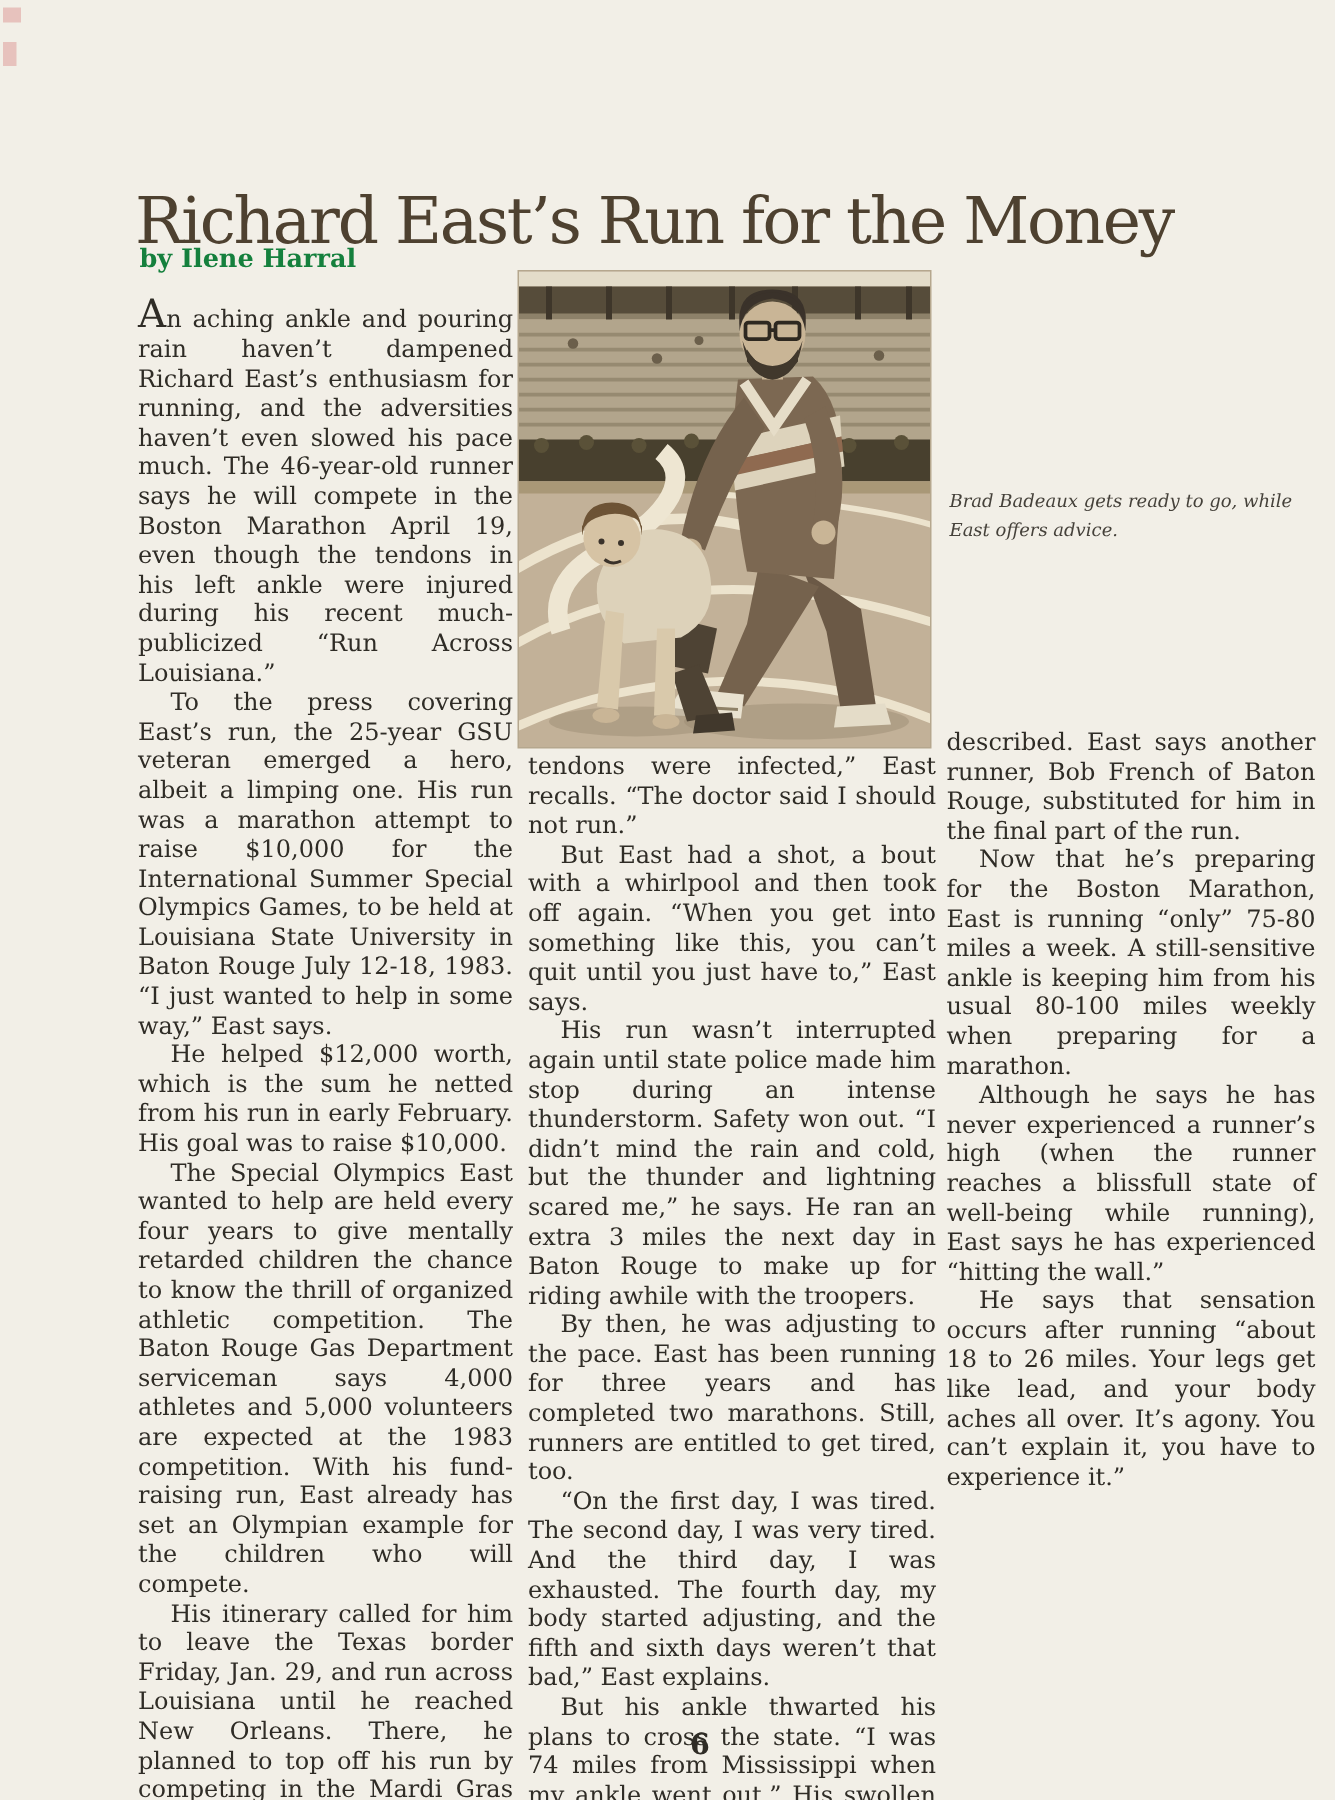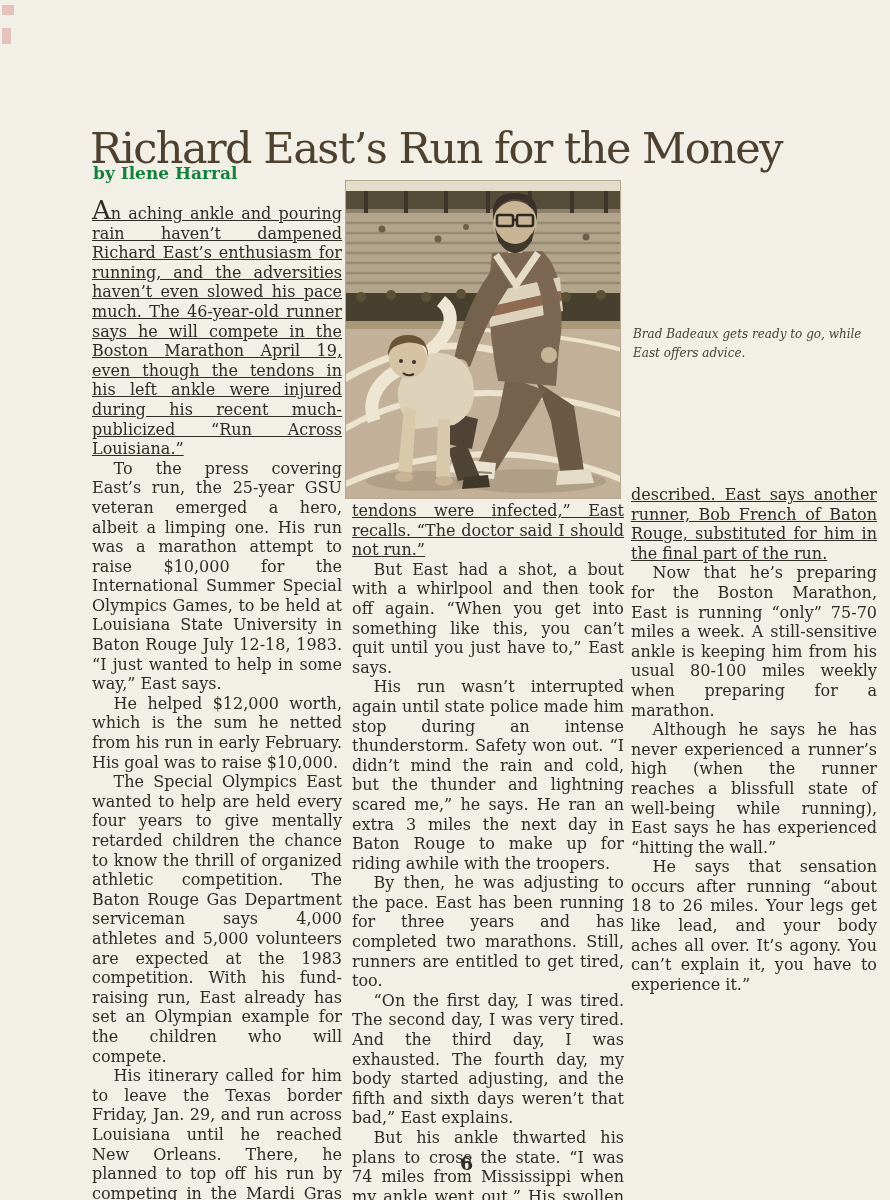--- a/index.html
+++ b/index.html
@@ -26,21 +26,21 @@
     font-size:17px;font-weight:bold;color:#15803d;
   }
 
   .col{
     position:absolute;
     font-size:16px;line-height:19.6px;
     text-align:justify;
     color:#2f2c26;
   }
   .col p{margin:0;text-indent:1.35em;}
-  .col p.noindent{text-indent:0;text-decoration:underline;}
+  .col p.noindent{text-indent:0;}
   .col1{left:92px;top:197px;width:250px;}
   .col2{left:352px;top:501px;width:272px;}
   .col3{left:631px;top:485px;width:246px;}
   .lead::first-letter{font-size:26px;line-height:1;}
 
   .photo{
     position:absolute;left:346px;top:181px;width:274px;height:317px;
     background:#c2b198;outline:1px solid #b5a78e;
   }
   .photo svg{display:block;width:100%;height:100%;}
@@ -207,20 +207,20 @@
     <p class="noindent">tendons were infected,” East recalls. “The doctor said I should not run.”</p>
     <p>But East had a shot, a bout with a whirlpool and then took off again. “When you get into something like this, you can’t quit until you just have to,” East says.</p>
     <p>His run wasn’t interrupted again until state police made him stop during an intense thunderstorm. Safety won out. “I didn’t mind the rain and cold, but the thunder and lightning scared me,” he says. He ran an extra 3 miles the next day in Baton Rouge to make up for riding awhile with the troopers.</p>
     <p>By then, he was adjusting to the pace. East has been running for three years and has completed two marathons. Still, runners are entitled to get tired, too.</p>
     <p>“On the first day, I was tired. The second day, I was very tired. And the third day, I was exhausted. The fourth day, my body started adjusting, and the fifth and sixth days weren’t that bad,” East explains.</p>
     <p>But his ankle thwarted his plans to cross the state. “I was 74 miles from Mississippi when my ankle went out.” His swollen foot was pictured in a newspaper, and his limping was sympathetically</p>
   </div>
 
   <div class="col col3">
     <p class="noindent">described. East says another runner, Bob French of Baton Rouge, substituted for him in the final part of the run.</p>
-    <p>Now that he’s preparing for the Boston Marathon, East is running “only” 75-70 miles a week. A still-sensitive ankle is keeping him from his usual 80-100 miles weekly when preparing for a marathon.</p>
+    <p>Now that he’s preparing for the Boston Marathon, East is running “only” 75-80 miles a week. A still-sensitive ankle is keeping him from his usual 80-100 miles weekly when preparing for a marathon.</p>
     <p>Although he says he has never experienced a runner’s high (when the runner reaches a blissfull state of well-being while running), East says he has experienced “hitting the wall.”</p>
     <p>He says that sensation occurs after running “about 18 to 26 miles. Your legs get like lead, and your body aches all over. It’s agony. You can’t explain it, you have to experience it.”</p>
   </div>
 
   <div class="page-number">6</div>
 
 </div>
 
 </body></html>

